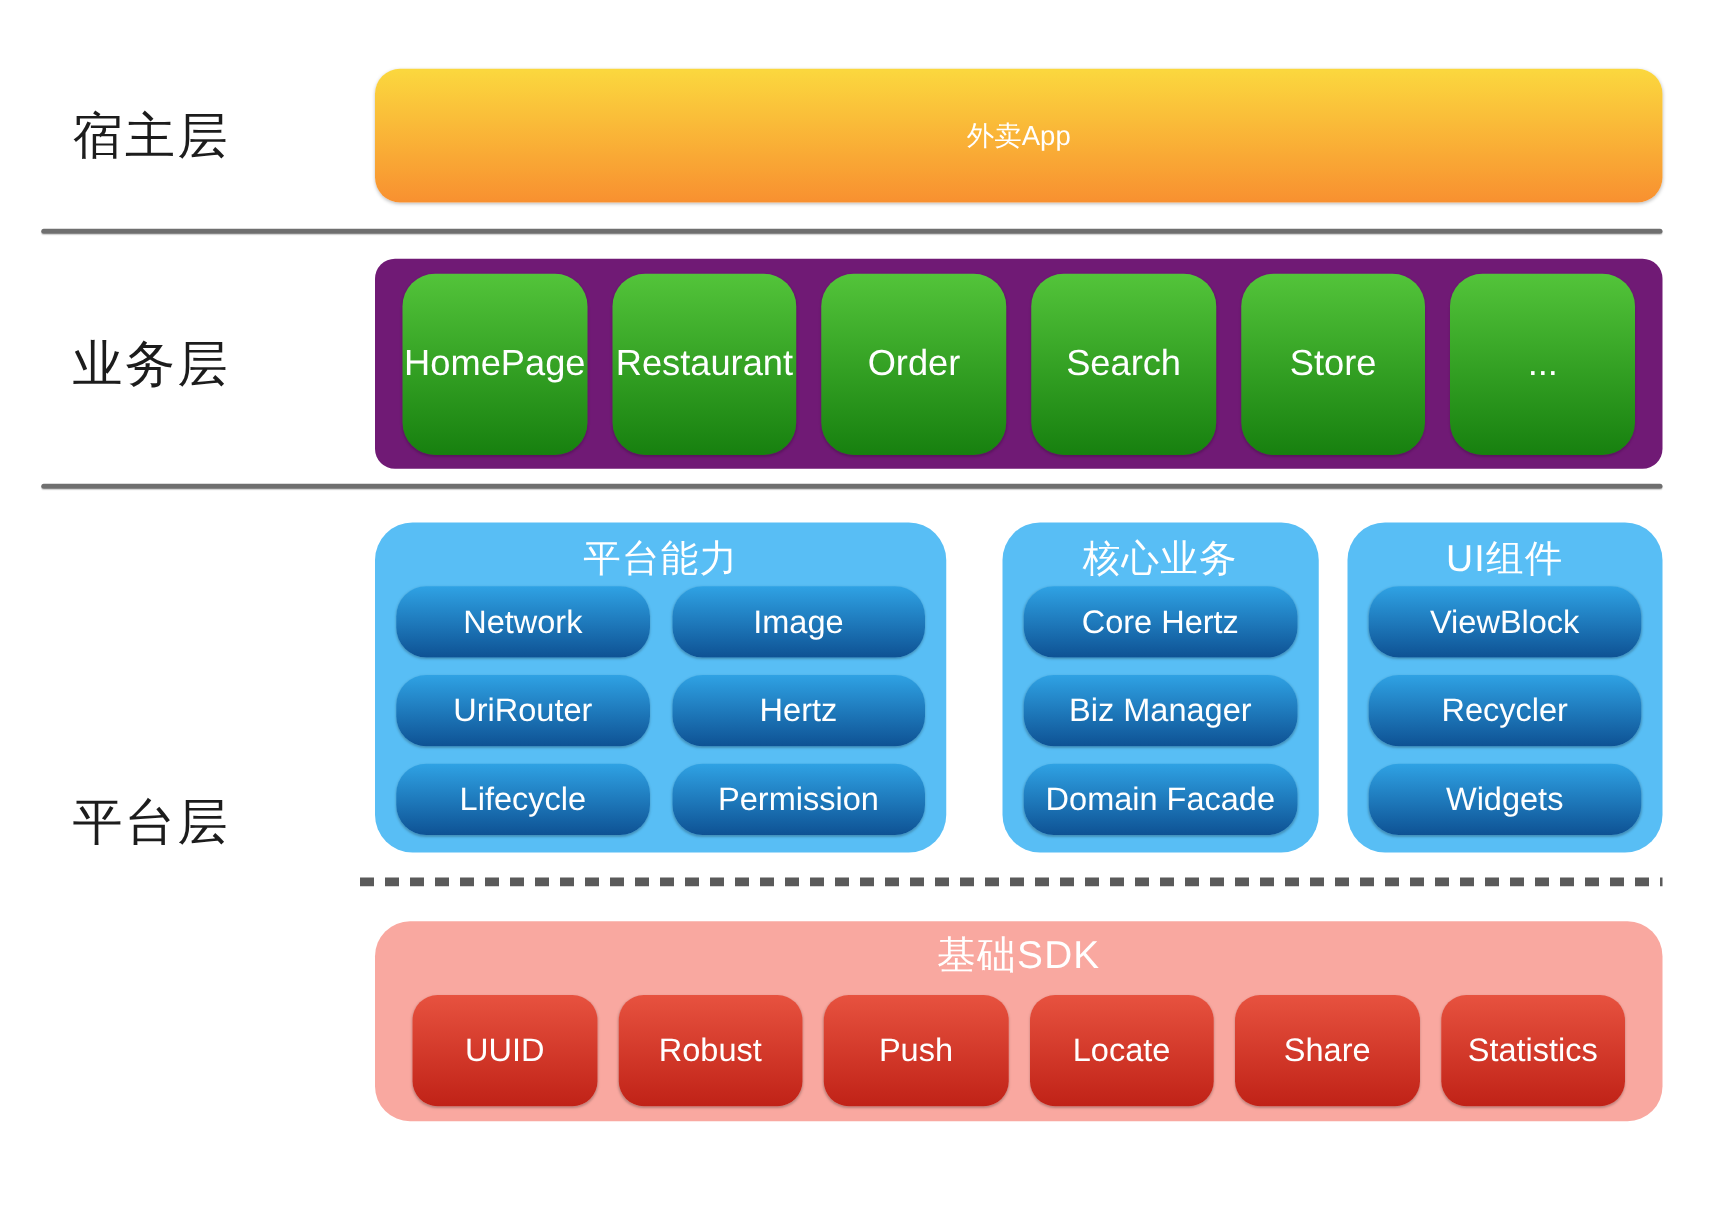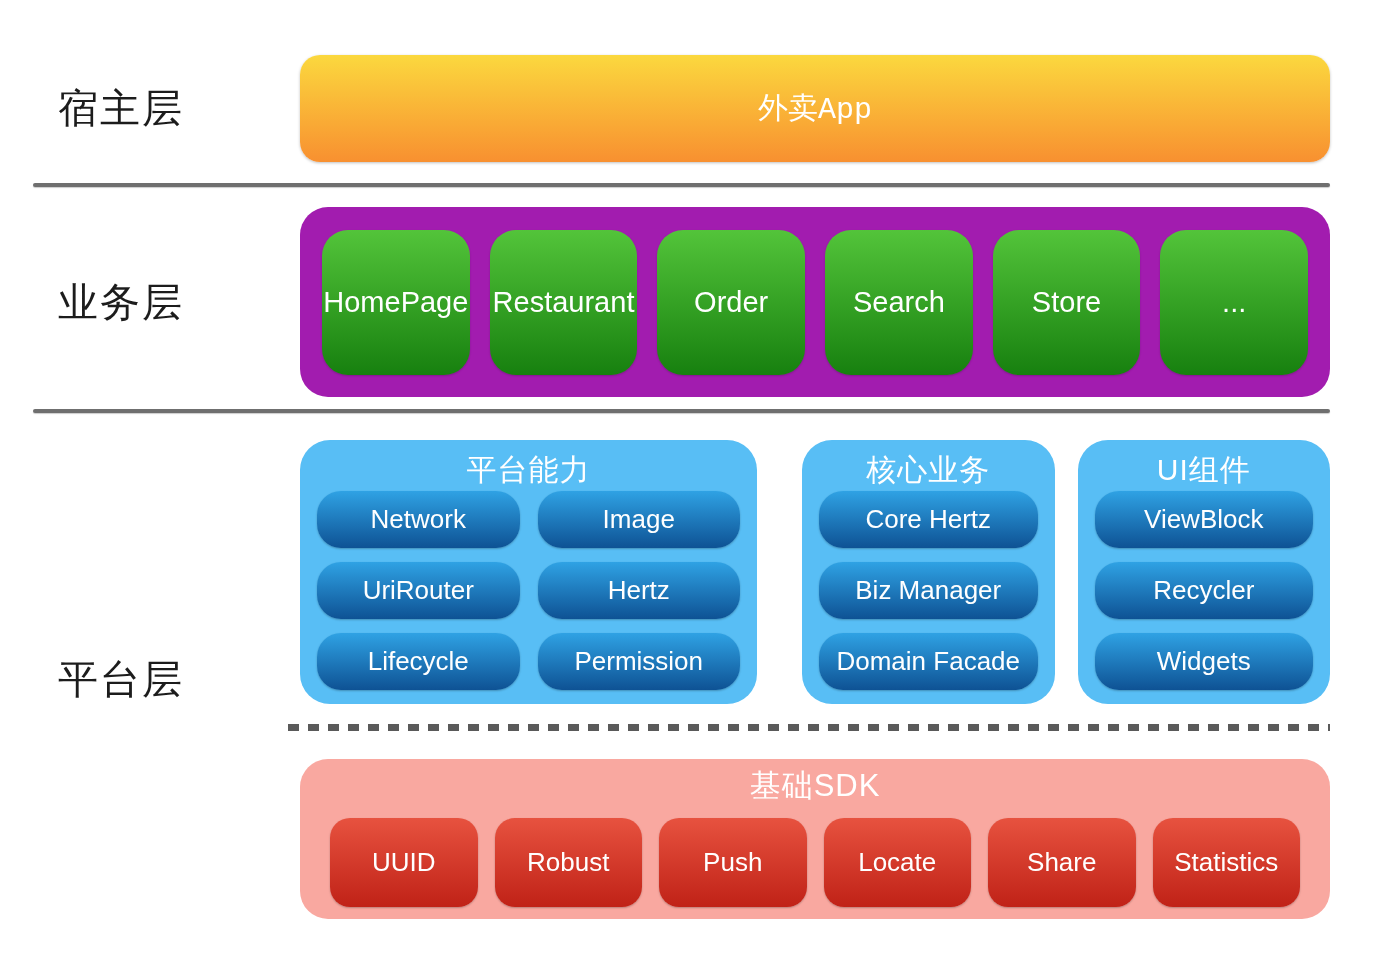--- a/index.html
+++ b/index.html
@@ -18,38 +18,37 @@
     color: #1c1c1c;
     letter-spacing: 2px;
     white-space: nowrap;
   }
   
   .host-row { margin-top: 55px; }
   .host-boxes { flex: 1; display: flex; gap: 38px; margin-right: 47px; }
   .host-box {
     flex: 1; height: 107px; border-radius: 20px;
     display: flex; align-items: center; justify-content: center;
-    color: #fff; font-size: 30px;
+    color: #fff; font-size: 22px;
     box-shadow: 0 1px 3px rgba(0,0,0,.25);
-    font-family: Liberation Mono, monospace;
   }
   .host-box.orange { background: linear-gradient(180deg, #FBD83E, #F89030); }
   .host-box.teal   { background: linear-gradient(180deg, #2BD4BE, #1B8B82); }
   
   .divider {
     height: 4px; border-radius: 2px; background: #6F6F6F;
     margin: 21px 47px 0 33px;
     box-shadow: 0 1px 1px rgba(0,0,0,.2);
   }
   .divider.second { margin-top: 12px; }
   
   .biz-row { margin-top: 20px; }
   .biz-container {
-    flex: 1; margin-right: 47px; height: 190px;
-    background: #a21caf; border-radius: 28px;
+    flex: 1; margin-right: 47px; height: 168px;
+    background: #701a75; border-radius: 16px;
     display: flex; align-items: center; gap: 20px; padding: 0 22px;
   }
   .biz-box {
     flex: 1; height: 145px; border-radius: 26px;
     background: linear-gradient(180deg, #53C43A, #17800F);
     color: #fff; font-size: 29px;
     display: flex; align-items: center; justify-content: center;
     box-shadow: 0 1px 2px rgba(0,0,0,.2);
   }
   

